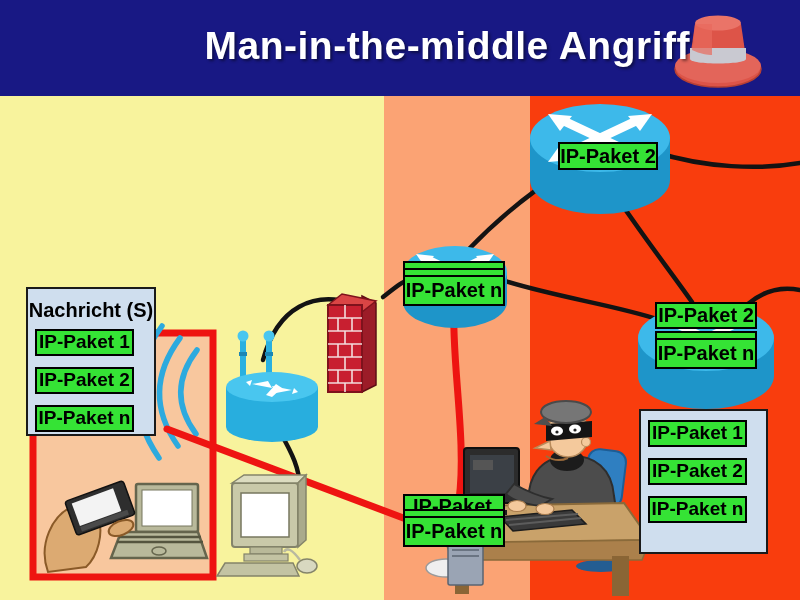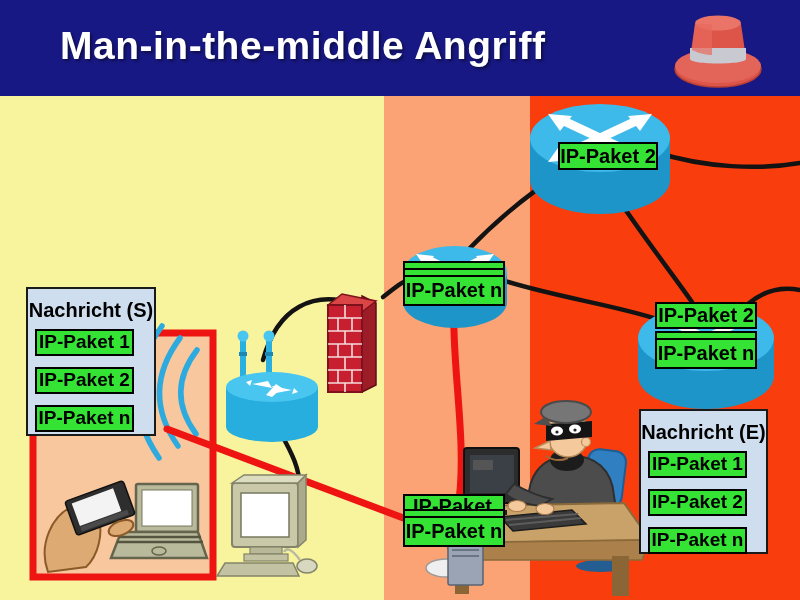--- a/index.html
+++ b/index.html
@@ -1,19 +1,19 @@
 <!DOCTYPE html>
 <html style="--header-bg: #181884; --band-left: #f8f39d; --band-mid: #fba374; --band-right: #f93d0d; --packet-green: #35e335; --attack-red: #ee1411; --link-black: #131313; --message-box-bg: #cfdeee; --zone-fill: #f8c79e;"><head>
 <meta charset="utf-8">
 <style>
   html,body{margin:0;padding:0;background:#444;}
   .slide{position:relative;width:800px;height:600px;overflow:hidden;
          font-family:"Liberation Sans",sans-serif;background:var(--band-left,#f8f39d);}
   .header{position:absolute;left:0;top:0;width:800px;height:96px;background:var(--header-bg,#181884);}
-  .title{position:absolute;left:60px;top:24px;width:630px;text-align:left;
+  .title{position:absolute;left:60px;top:24px;width:630px;text-align:right;
          font-size:39px;font-weight:bold;color:#fff;letter-spacing:.5px;
          text-shadow:2px 2px 3px rgba(0,0,0,.45);}
   .band{position:absolute;top:96px;height:504px;}
   .band-left{left:0;width:384px;background:var(--band-left,#f8f39d);}
   .band-mid{left:384px;width:146px;background:var(--band-mid,#fba374);}
   .band-right{left:530px;width:270px;background:var(--band-right,#f93d0d);}
   svg.scene{position:absolute;left:0;top:0;width:800px;height:600px;}
   
   .msgbox{position:absolute;background:var(--message-box-bg,#cfdeee);border:2px solid #1a1a1a;
           box-sizing:border-box;padding-top:9px;}
@@ -240,21 +240,20 @@
   <div class="title">Man-in-the-middle Angriff</div>
 
   <div class="msgbox" style="left:26px;top:287px;width:130px;height:149px;">
     <div class="mtitle">Nachricht (S)</div>
     <div class="packet-inner">IP-Paket 1</div>
     <div class="packet-inner">IP-Paket 2</div>
     <div class="packet-inner">IP-Paket n</div>
   </div>
 
   <div class="msgbox" style="left:639px;top:409px;width:129px;height:145px;">
-    <div class="mtitle">Nachricht (E)</div>
     <div class="packet-inner">IP-Paket 1</div>
     <div class="packet-inner">IP-Paket 2</div>
     <div class="packet-inner">IP-Paket n</div>
   </div>
 
   <div class="packet" style="left:558px;top:142px;width:100px;height:28px;">IP-Paket 2</div>
 
   <div class="pstack" style="left:403px;top:261px;width:102px;">
     <div class="strip"></div>
     <div class="strip"></div>

